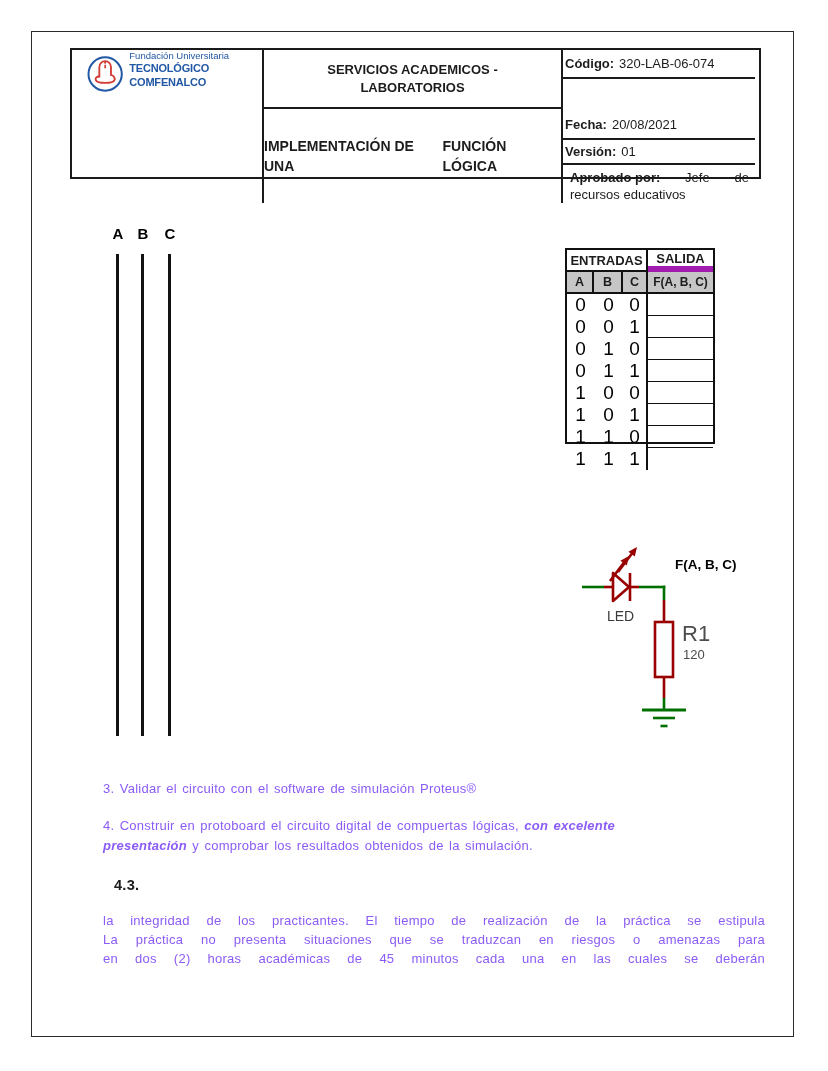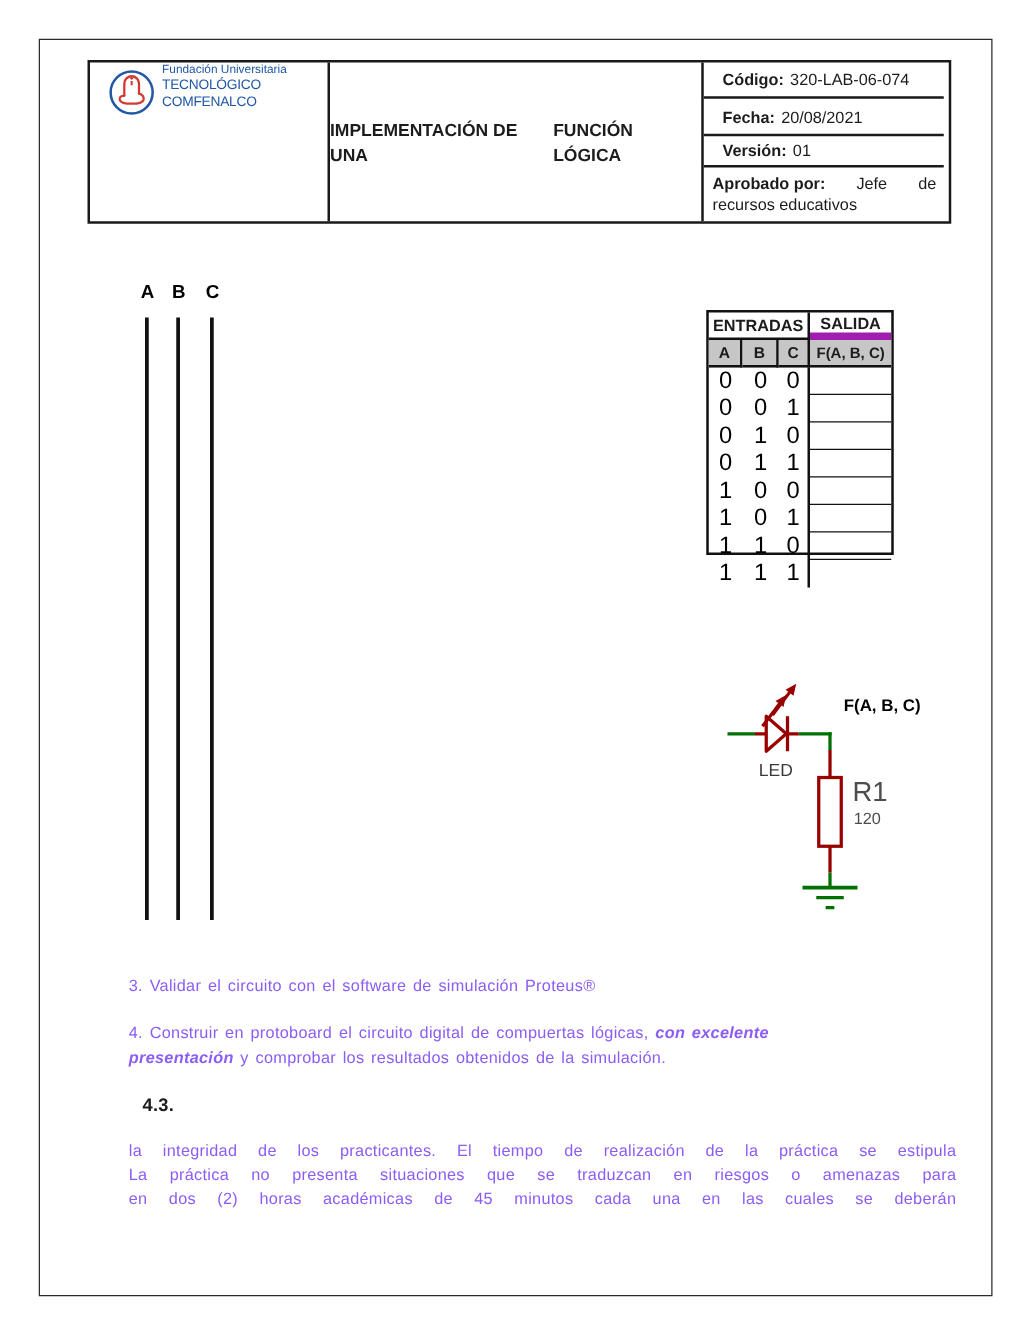--- a/index.html
+++ b/index.html
@@ -7,29 +7,29 @@
         font-family:"Liberation Sans",sans-serif;color:#1c1c1c;}
   .page-border{position:absolute;left:31px;top:31px;width:761px;height:1004px;
         border:1.5px solid #2b2b2b;}
 
   
   .hdr{position:absolute;left:70px;top:48px;width:687px;height:127px;display:grid;
        grid-template-columns:192px 299px 192px;border:2px solid #1a1a1a;background:#fff;}
   .hdr-logo{border-right:2px solid #1a1a1a;display:flex;align-items:flex-start;padding-left:14px;}
   .logo-text{margin-left:5px;line-height:1.25;}
   .logo-l1{font-size:9.5px;color:#2157a4;}
-  .logo-l2{font-size:11px;font-weight:normal;color:#2157a4;letter-spacing:-0.2px;}
+  .logo-l2{font-size:11px;font-weight:bold;color:#2157a4;letter-spacing:-0.2px;}
   .hdr-center{border-right:2px solid #1a1a1a;display:flex;flex-direction:column;}
   .hdr-center-top{height:57px;border-bottom:2px solid #1a1a1a;display:flex;flex-direction:column;
        justify-content:center;align-items:center;font-weight:bold;font-size:13px;line-height:18px;}
   .hdr-center-bottom{flex:1;display:flex;justify-content:center;align-items:center;
        font-weight:bold;font-size:14px;line-height:20px;}
   .hdr-meta{display:flex;flex-direction:column;font-size:13px;}
-  .meta-row{display:flex;align-items:center;gap:5px;padding-left:15px;border-bottom:2px solid #1a1a1a;}
-  .meta-row.r1{height:27px;} .meta-row.r2{height:28px;} .meta-row.r3{height:23px;}
+  .meta-row{display:flex;align-items:center;gap:5px;padding-left:2px;border-bottom:2px solid #1a1a1a;}
+  .meta-row.r1{height:27px;} .meta-row.r2{height:28px;margin-top:31px;} .meta-row.r3{height:23px;}
   .meta-row.r4{flex:1;border-bottom:none;display:block;padding:4px 6px 0 7px;line-height:17px;}
   .meta-label{font-weight:bold;}
   .apr-line1{display:flex;justify-content:space-between;}
   .apr-line1 .meta-label{font-weight:bold;}
 
   
   .in-label{position:absolute;top:225px;width:22px;text-align:center;font-weight:bold;font-size:15px;color:#000;}
   .in-line{position:absolute;top:254px;height:482px;width:2.5px;background:#121212;}
   .lblA{left:107px;} .lblB{left:132px;} .lblC{left:159px;}
   .linA{left:116px;} .linB{left:141px;} .linC{left:168px;}
@@ -83,20 +83,24 @@
         <path d="M16,27 C12.5,27 10.8,29 11.8,31.3 C13.8,35.8 32.2,35.8 34.2,31.3 C35.2,29 33.5,25.7 30,25" fill="none" stroke="#d23b34" stroke-width="2.2" stroke-linecap="round"></path>
         <line x1="23" y1="13" x2="23" y2="17" stroke="#d23b34" stroke-width="2"></line>
         <circle cx="23" cy="10.5" r="1.3" fill="#d23b34"></circle>
       </svg>
       <div class="logo-text">
         <div class="logo-l1">Fundación Universitaria</div>
         <div class="logo-l2">TECNOLÓGICO COMFENALCO</div>
       </div>
     </div>
     <div class="hdr-center">
+      <div class="hdr-center-top">
+        <div>SERVICIOS ACADEMICOS -</div>
+        <div>LABORATORIOS</div>
+      </div>
       <div class="hdr-center-bottom">
         <div>IMPLEMENTACIÓN DE UNA</div>
         <div>FUNCIÓN LÓGICA</div>
       </div>
     </div>
     <div class="hdr-meta">
       <div class="meta-row r1">
         <span class="meta-label">Código:</span>
         <span>320-LAB-06-074</span>
       </div>

